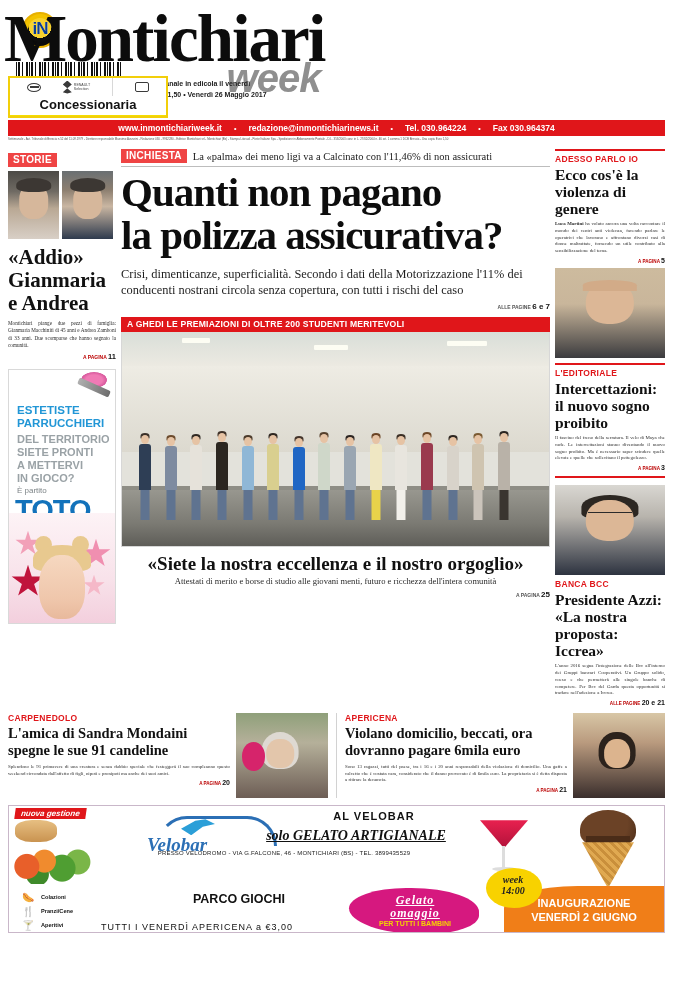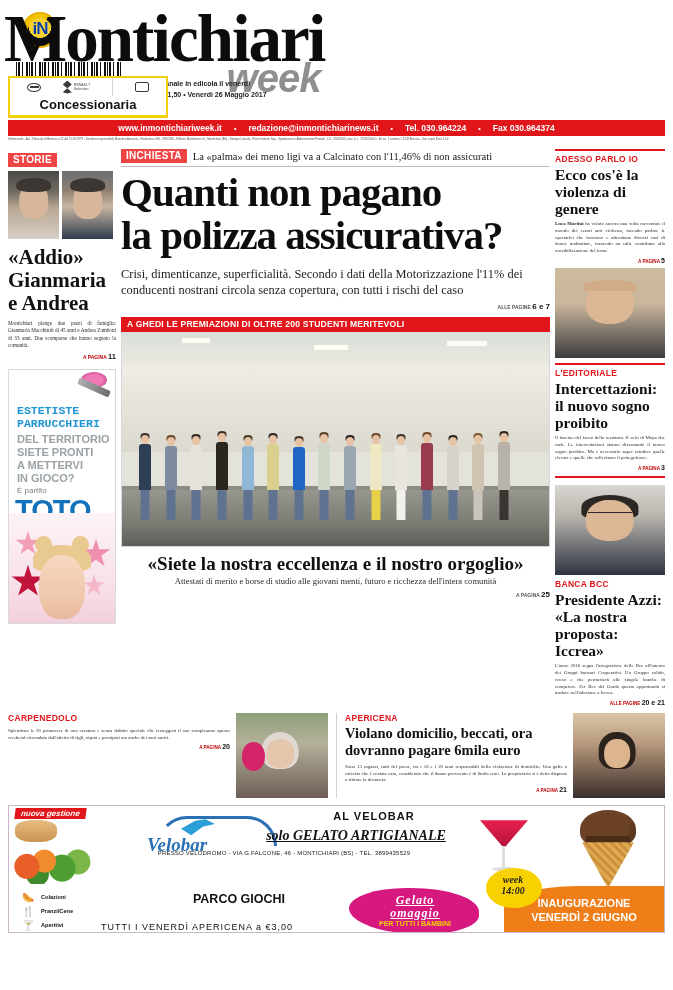--- a/index.html
+++ b/index.html
@@ -174,21 +174,21 @@
   }
   .toto-brush {
     position:absolute; right:4px; top:-2px; width:52px; height:40px;
   }
   .toto-brush::before{content:"";position:absolute;right:4px;top:4px;width:26px;height:16px;
     background:radial-gradient(ellipse at 50% 50%, #f07ab5 0 45%, #d6569b 70%, transparent 72%);
     border-radius:50%;}
   .toto-brush::after{content:"";position:absolute;right:0px;top:16px;width:34px;height:7px;
     background:linear-gradient(90deg,#b0b0b0,#6d6d6d); transform:rotate(24deg); border-radius:2px;}
   .toto h3 {
-    margin:34px 0 0 8px; font-family:Liberation Mono, monospace;
+    margin:34px 0 0 8px; font-family:Liberation Sans, sans-serif;
     font-weight:bold; font-size:11.5px; line-height:13px; color:#2196d6;
   }
   .toto .lines {
     margin:3px 0 0 8px; font-family:"Liberation Sans",sans-serif;
     font-weight:bold; font-size:11px; line-height:13px; color:#9aa2a6;
   }
   .toto .epartito{
     margin:1px 0 0 8px; font-family:"Liberation Sans",sans-serif;
     font-size:8px; color:#7d8487;
   }
@@ -738,20 +738,21 @@
         </div>
       </div>
     </div>
   </div>
 
   <div class="bottom">
 
     <div class="b-art">
       <div class="b-text">
         <div class="kicker-plain">CARPENEDOLO</div>
+        <div class="b-hl">L'amica di Sandra Mondaini spegne le sue 91 candeline</div>
         <div class="b-body">
           <span>Splendono le 91 primavere di una creatura e senza dubbio speciale che festeggerà il suo compleanno questo weekend circondata dall'affetto di figli, nipoti e pronipoti ma anche dei suoi amici.</span>
         </div>
         <div class="r-pagref">
           <span>A PAGINA</span>
           <b>20</b>
         </div>
       </div>
       <div class="b-photo old">
         <div class="bp-face" style="background:#ded9d2;border-radius:50% 50% 40% 40%;"></div>

